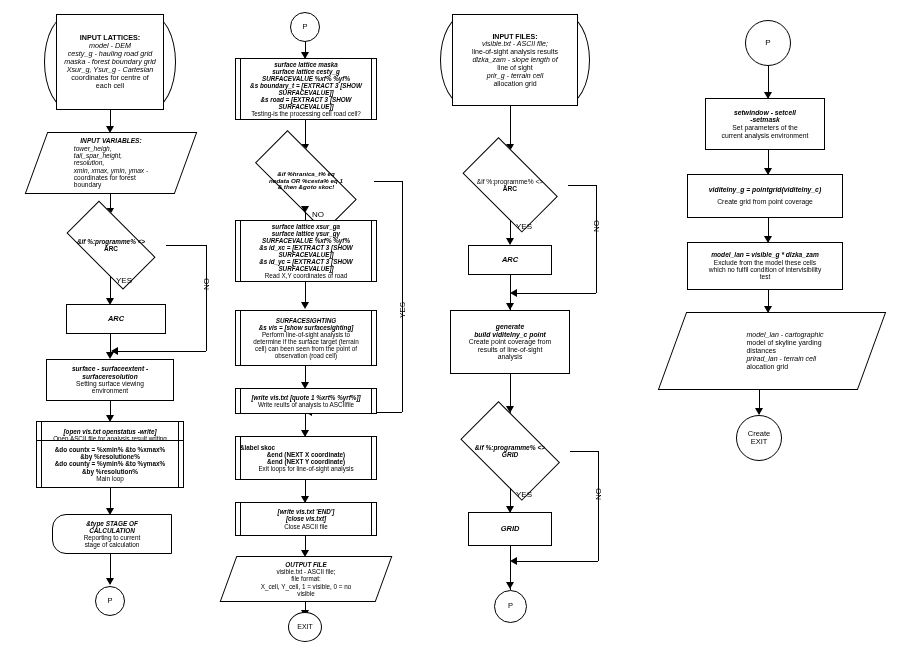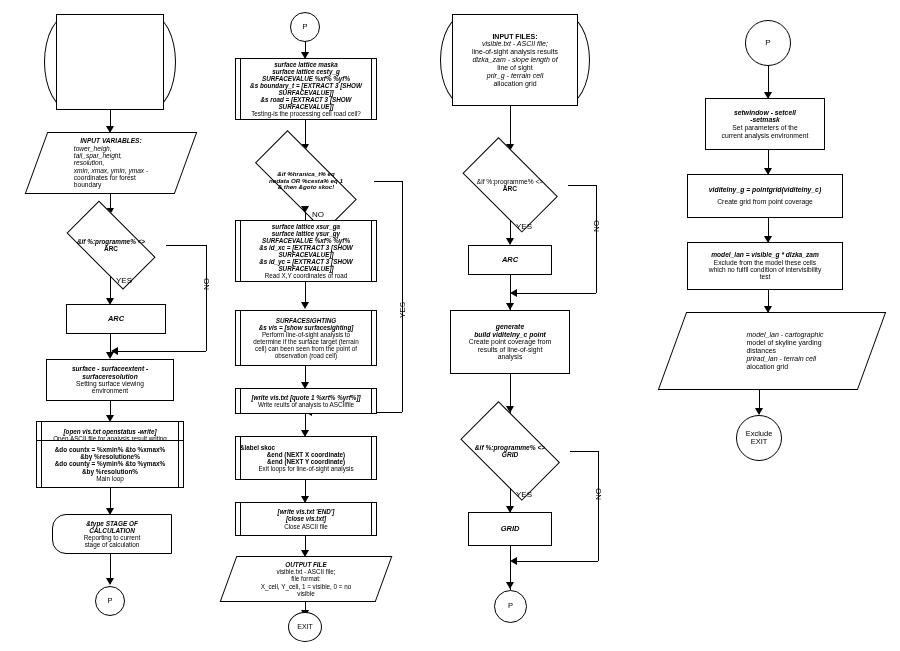--- a/index.html
+++ b/index.html
@@ -137,20 +137,29 @@
     transform-origin:left top;
   }
 </style>
 </head>
 <body>
 
 <div id="page">
 
   <div class="node storedata" style="left:44px;top:14px;width:132px;height:96px;font-size:7.2px;">
     <div class="storedata-inner"></div>
+    <div class="content">
+      <span class="ln b">INPUT LATTICES:</span>
+      <span class="ln i">model - DEM</span>
+      <span class="ln i">cesty_g - hauling road grid</span>
+      <span class="ln i">maska - forest boundary grid</span>
+      <span class="ln i">Xsur_g, Ysur_g - Cartesian</span>
+      <span class="ln">coordinates for centre of</span>
+      <span class="ln">each cell</span>
+    </div>
   </div>
   <div class="vline" style="left:110px;top:110px;height:20px;"></div>
   <div class="arrow-down" style="left:106px;top:126px;"></div>
 
   <div class="node io" style="left:36px;top:132px;width:150px;height:62px;font-size:6.6px;">
     <div class="skewbox"></div>
     <div class="content">
       <span class="ln bi">INPUT VARIABLES:</span>
       <span class="ln i left">tower_heigh,</span>
       <span class="ln i left">tail_spar_height,</span>
@@ -443,17 +452,17 @@
       <span class="ln left">model of skyline yarding</span>
       <span class="ln left">distances</span>
       <span class="ln i left">prirad_lan - terrain cell</span>
       <span class="ln left">alocation grid</span>
     </div>
   </div>
   <div class="vline" style="left:759px;top:390px;height:24px;"></div>
   <div class="arrow-down" style="left:755px;top:408px;"></div>
 
   <div class="node circle" style="left:736px;top:415px;width:46px;height:46px;font-size:7.5px;">
-    <span class="ln">Exclude</span>
+    <span class="ln">Create</span>
     <span class="ln">EXIT</span>
   </div>
 
 </div>
 
 </body></html>

